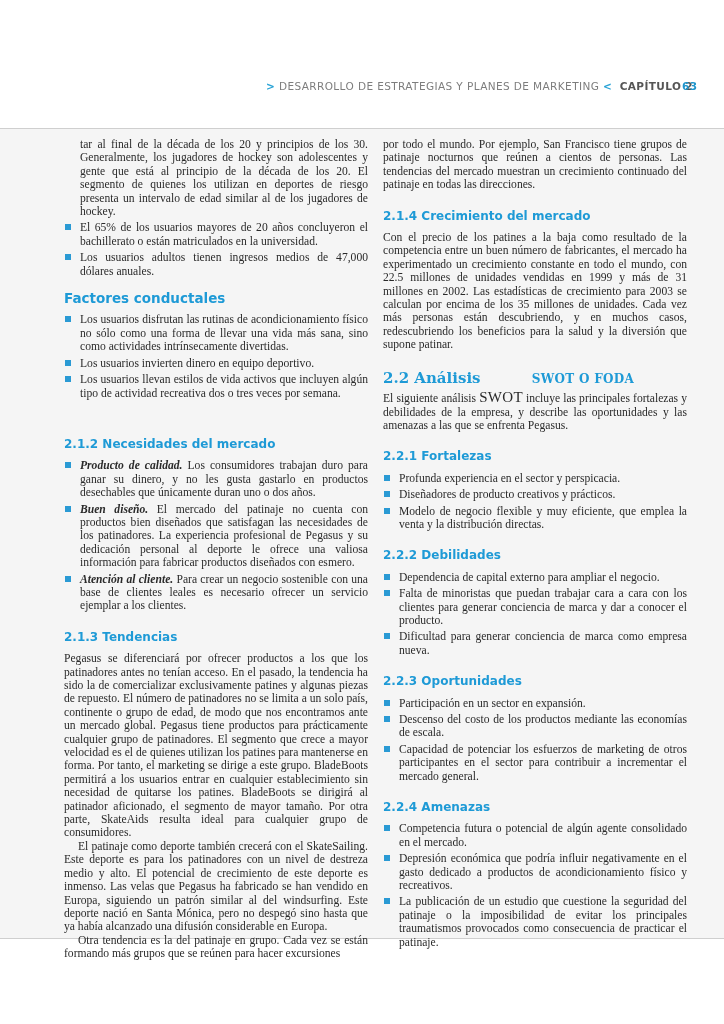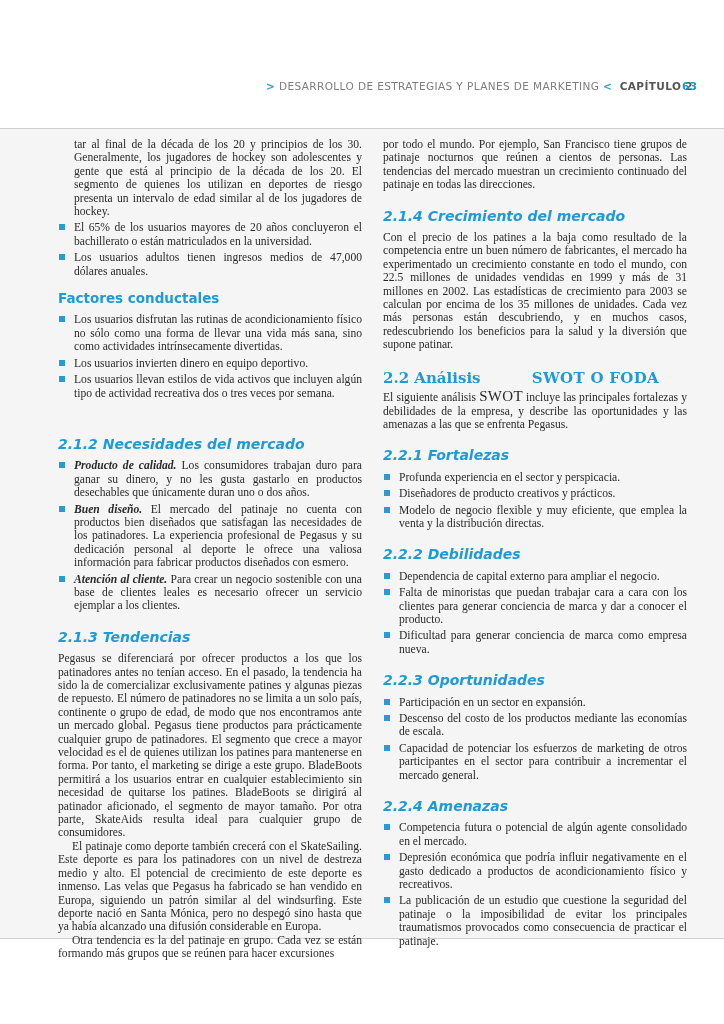--- a/index.html
+++ b/index.html
@@ -14,31 +14,31 @@
   .rh-arrow { color: #29a3d6; font-weight: bold; }
   .rh-title { color: #7d7d7d; }
   .rh-chapter { color: #555555; font-weight: bold; }
   .rh-page { color: #1f95cc; font-weight: bold; position: absolute; left: 670px; }
   #rh-left { position: absolute; left: 254px; white-space: nowrap; }
   .band {
     position: absolute; top: 128px; left: 0; width: 724px; height: 809px;
     background: #f5f5f5; border-top: 1px solid #cfcfcf; border-bottom: 1px solid #cfcfcf;
   }
   .col { position: absolute; top: 138px; width: 304px; font-size: 11.6px; line-height: 13.4px; text-align: justify; }
-  .col-left { left: 58px; }
+  .col-left { left: 64px; }
   .col-right { left: 383px; }
   p { margin: 0; }
   .indent { text-indent: 14px; }
   h2, h3 {
     font-family: "DejaVu Sans", sans-serif; color: #1e9ad6; font-weight: bold; margin: 0;
   }
   h3.sub { font-size: 13.5px; margin: 14px 0 8px 0; }
-  h2.sec { font-size: 14px; margin: 18px 0 8px 0; font-style: italic; }
+  h2.sec { font-size: 12px; margin: 18px 0 8px 0; }
   h2.big { font-family: "DejaVu Serif", serif; font-size: 15px; margin: 20px 0 5px 0; }
-  h2.big .sc { font-size: 15px; letter-spacing: 0.3px; padding-left: 46px; }
+  h2.big .sc { font-size: 12px; letter-spacing: 0.3px; padding-left: 46px; }
   ul { list-style: none; margin: 0; padding: 0; }
   li { position: relative; padding-left: 16px; margin: 0 0 3px 0; }
   li .bullet {
     position: absolute; left: 1px; top: 3px; width: 6px; height: 6px; background: #2a9ad4;
   }
   li .lead { font-weight: bold; font-style: italic; }
   .sc-inline { font-size: 15px; letter-spacing: 0.3px; }
   .first-block { padding-left: 16px; }
 </style>
 </head>

